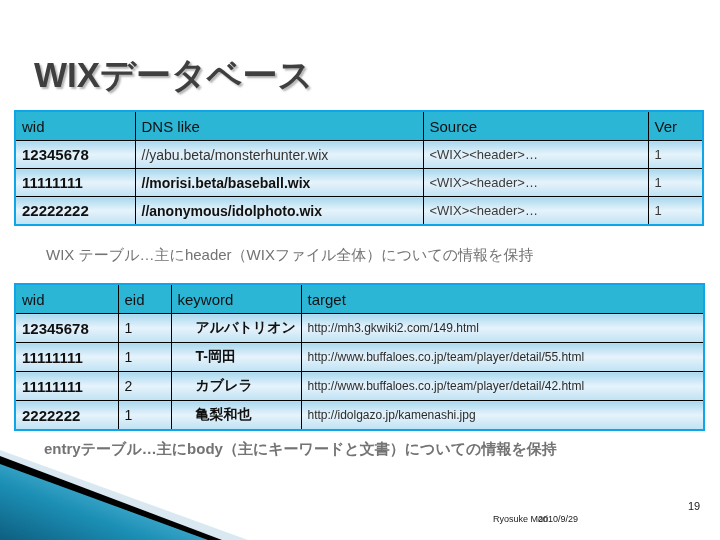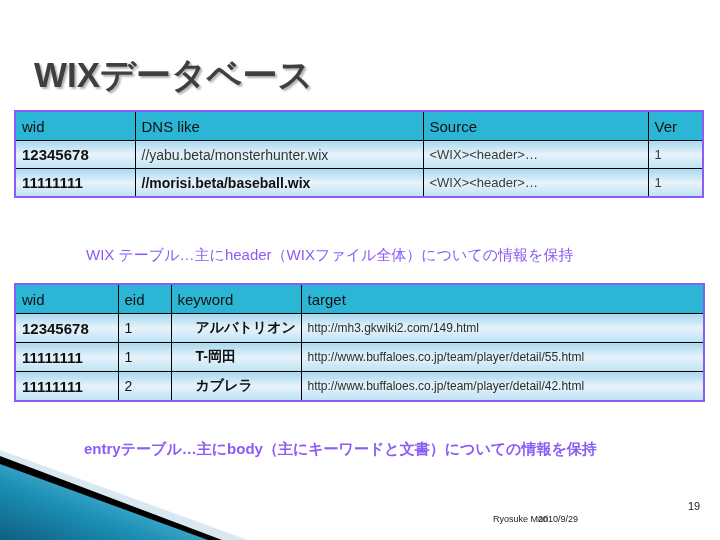--- a/index.html
+++ b/index.html
@@ -37,21 +37,21 @@
     letter-spacing: 0px;
     text-shadow: 2px 2px 2px rgba(120,120,120,0.55);
     white-space: nowrap;
   }
 
   
   .ppt-table {
     position: absolute;
     border-collapse: collapse;
     table-layout: fixed;
-    border: 2px solid #8b5cf6;
+    border: 2px solid #0ea5e9;
     background: #be185d;
   }
   .ppt-table td,
   .ppt-table th {
     border: 1.5px solid #000000;
     padding: 0 0 0 6px;
     text-align: left;
     vertical-align: middle;
     font-size: 14px;
     color: #111111;
@@ -98,23 +98,22 @@
     font-weight: normal;
     font-size: 12px;
     color: #2b2b2b;
   }
   #table-entry td { height: 28px; }
 
   
   .caption {
     position: absolute;
     font-size: 15px;
-    color: #8b5cf6;
-    white-space: nowrap;
-    margin-left: 40px;
+    color: #737373;
+    white-space: nowrap;
   }
   #caption-wix   { left: 46px;  top: 246px; }
   #caption-entry { left: 44px;  top: 440px; font-weight: bold; }
 
   
   #footer-author {
     position: absolute;
     left: 463px;
     top: 514px;
     font-size: 9px;
@@ -185,20 +184,26 @@
       <td class="cell-dns thin">//yabu.beta/monsterhunter.wix</td>
       <td class="cell-src">&lt;WIX&gt;&lt;header&gt;…</td>
       <td class="cell-ver">1</td>
     </tr>
     <tr>
       <td class="cell-wid">11111111</td>
       <td class="cell-dns">//morisi.beta/baseball.wix</td>
       <td class="cell-src">&lt;WIX&gt;&lt;header&gt;…</td>
       <td class="cell-ver">1</td>
     </tr>
+    <tr>
+      <td class="cell-wid">22222222</td>
+      <td class="cell-dns">//anonymous/idolphoto.wix</td>
+      <td class="cell-src">&lt;WIX&gt;&lt;header&gt;…</td>
+      <td class="cell-ver">1</td>
+    </tr>
   </tbody>
 </table>
 
 <div class="caption" id="caption-wix">WIX テーブル…主にheader（WIXファイル全体）についての情報を保持</div>
 
 <table id="table-entry" class="ppt-table">
   <colgroup>
     <col style="width:103px">
     <col style="width:53px">
     <col style="width:130px">
@@ -224,20 +229,26 @@
       <td class="cell-eid">1</td>
       <td class="cell-keyword">T-岡田</td>
       <td class="cell-target">http://www.buffaloes.co.jp/team/player/detail/55.html</td>
     </tr>
     <tr>
       <td class="cell-wid">11111111</td>
       <td class="cell-eid">2</td>
       <td class="cell-keyword">カブレラ</td>
       <td class="cell-target">http://www.buffaloes.co.jp/team/player/detail/42.html</td>
     </tr>
+    <tr>
+      <td class="cell-wid">2222222</td>
+      <td class="cell-eid">1</td>
+      <td class="cell-keyword">亀梨和也</td>
+      <td class="cell-target">http://idolgazo.jp/kamenashi.jpg</td>
+    </tr>
   </tbody>
 </table>
 
 <div class="caption" id="caption-entry">entryテーブル…主にbody（主にキーワードと文書）についての情報を保持</div>
 
 <div id="footer-author">Ryosuke Mori</div>
 <div id="footer-date">2010/9/29</div>
 <div id="footer-pagenum">19</div>
 
 </body></html>

